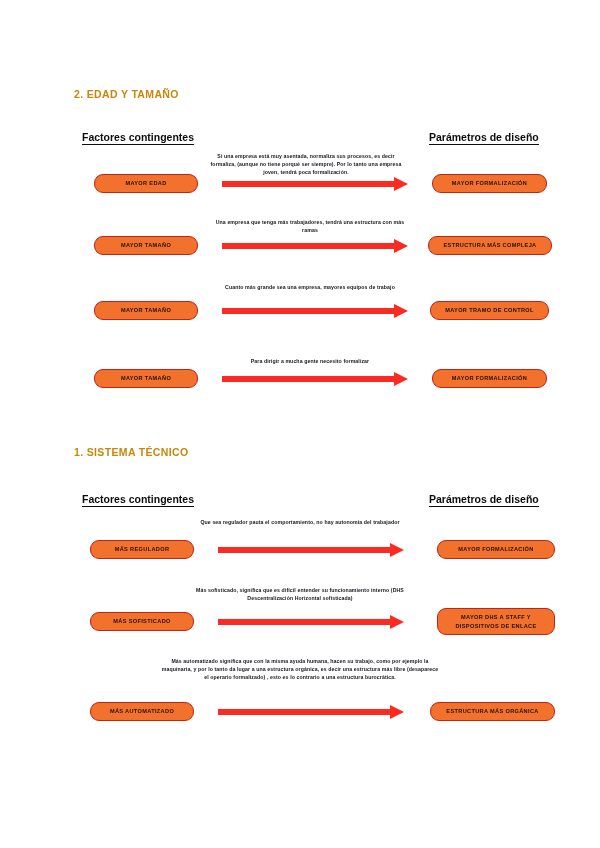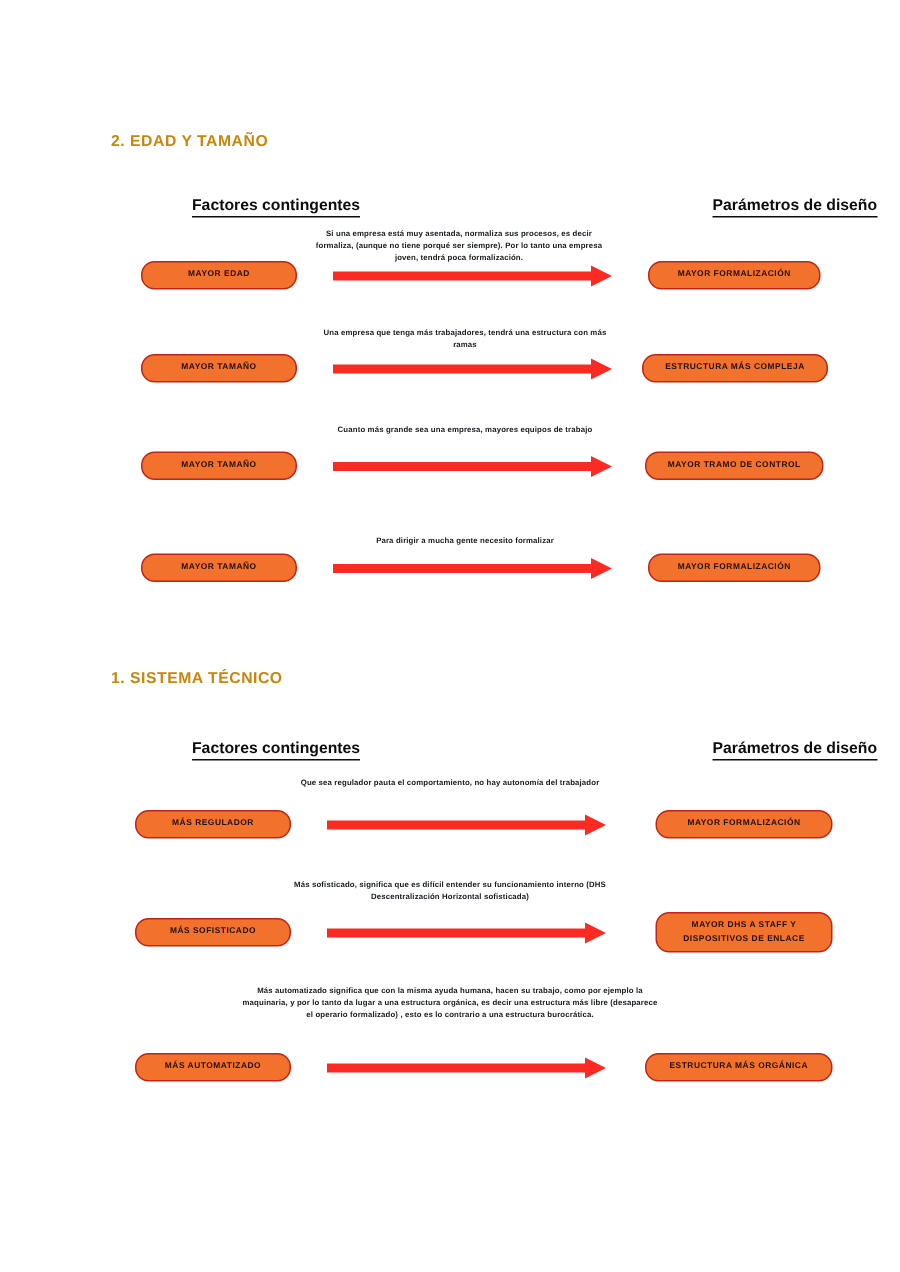--- a/index.html
+++ b/index.html
@@ -35,21 +35,20 @@
 
   
   .col-header {
     position: absolute;
     font-size: 10.5px;
     font-weight: bold;
     color: #0d0d0d;
     white-space: nowrap;
     border-bottom: 1.4px solid #0d0d0d;
     padding-bottom: 0.5px;
-    margin-left: 46px;
   }
 
   
   .pill {
     position: absolute;
     box-sizing: border-box;
     background: #f2712c;
     border: 1.6px solid #c02418;
     border-radius: 9px;
     display: flex;

